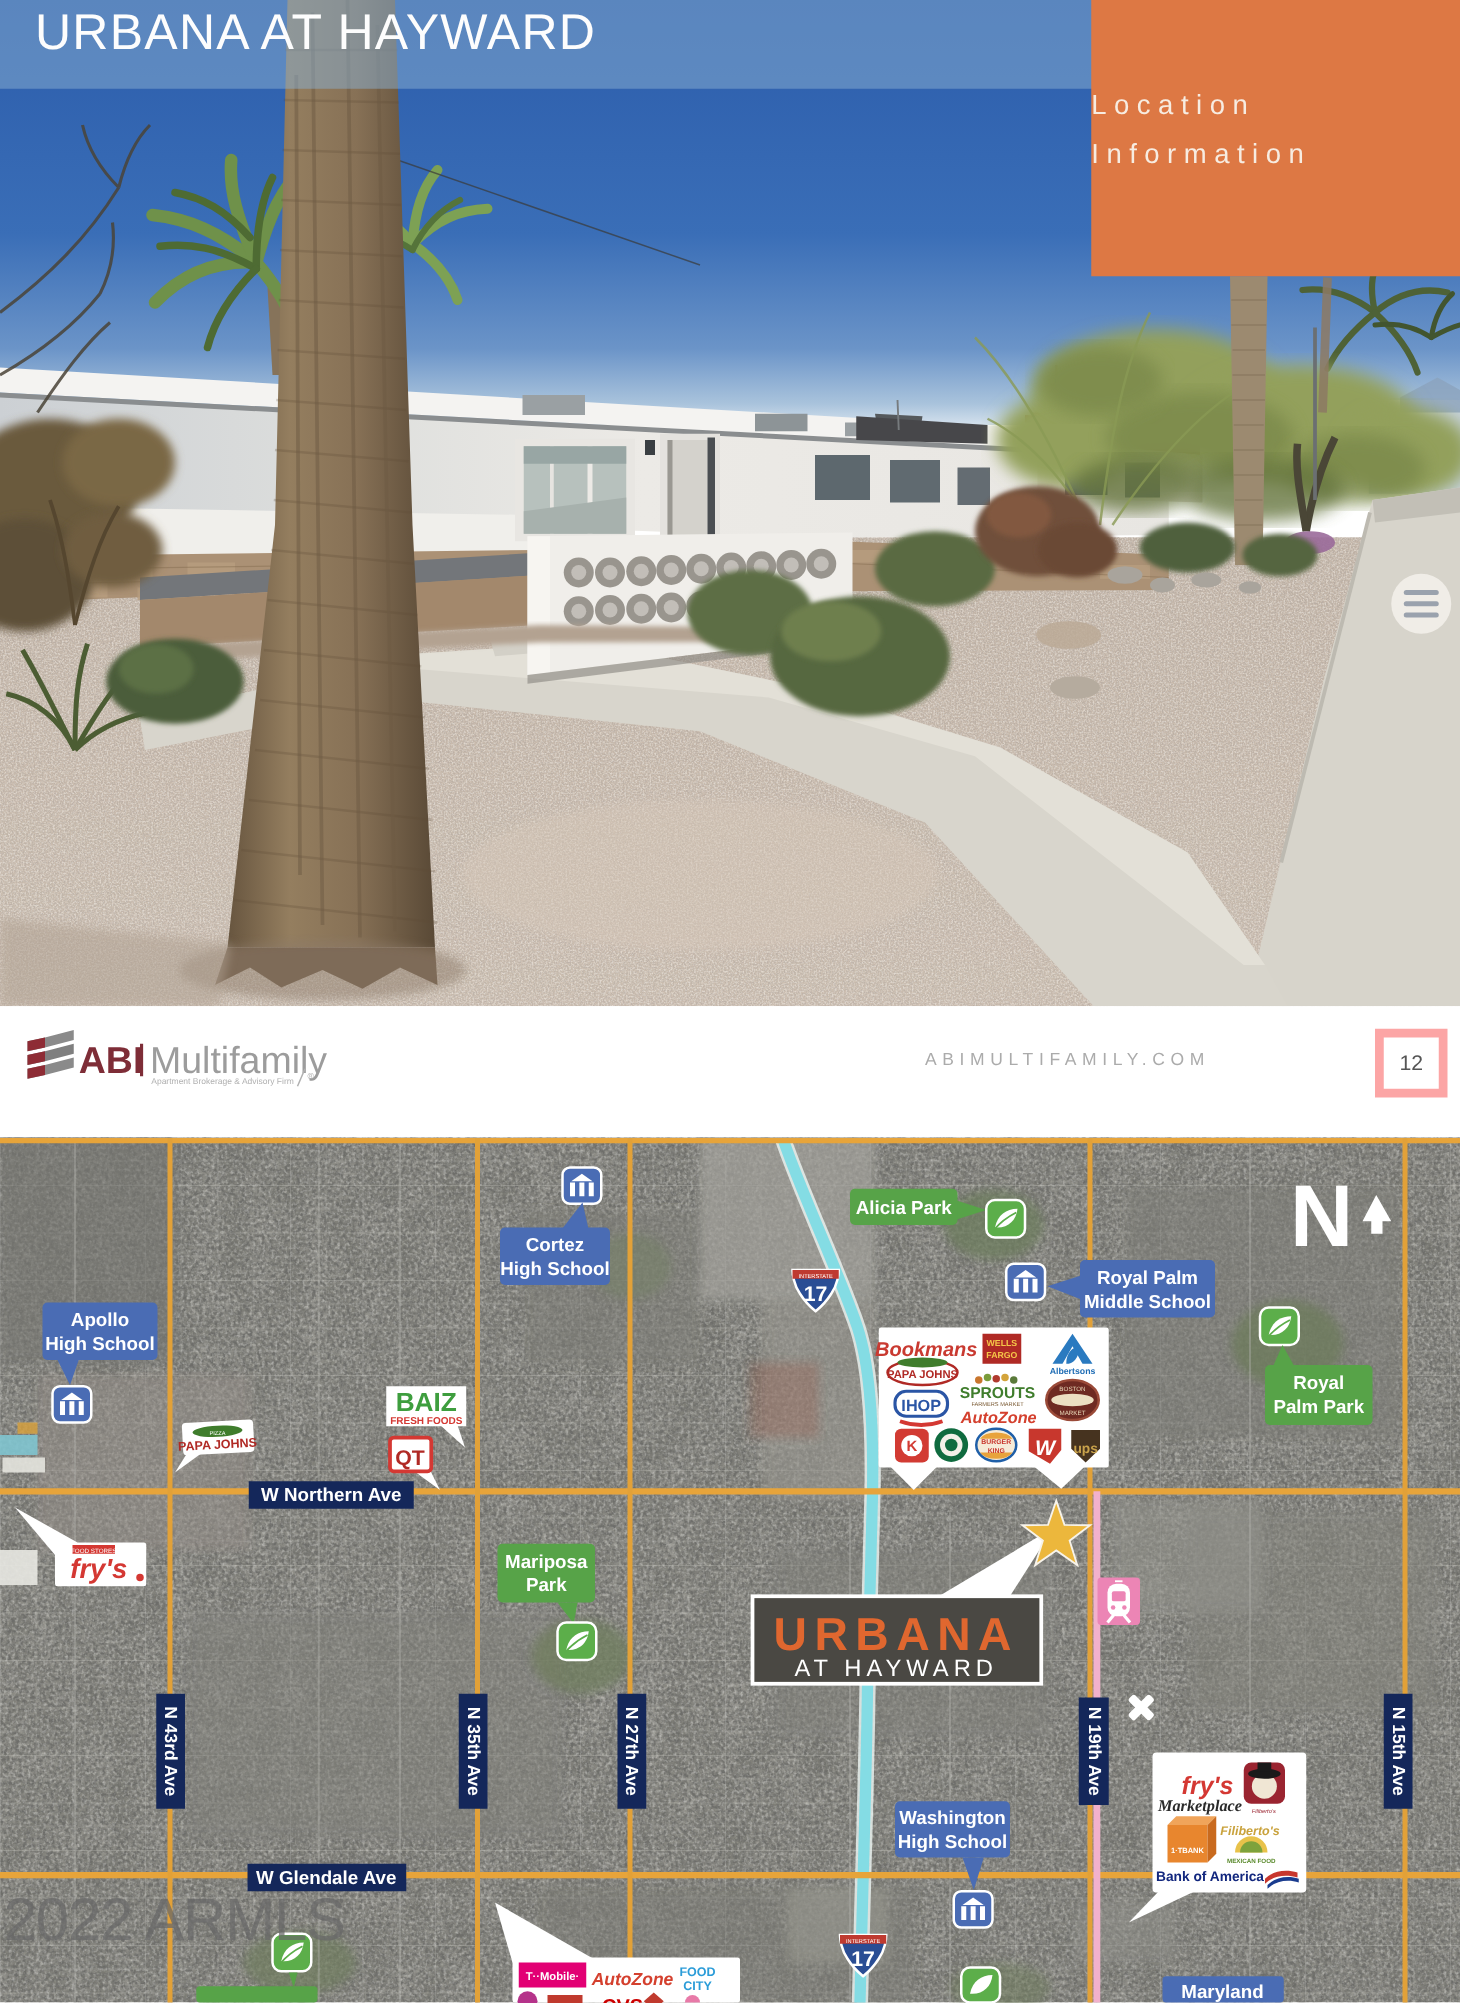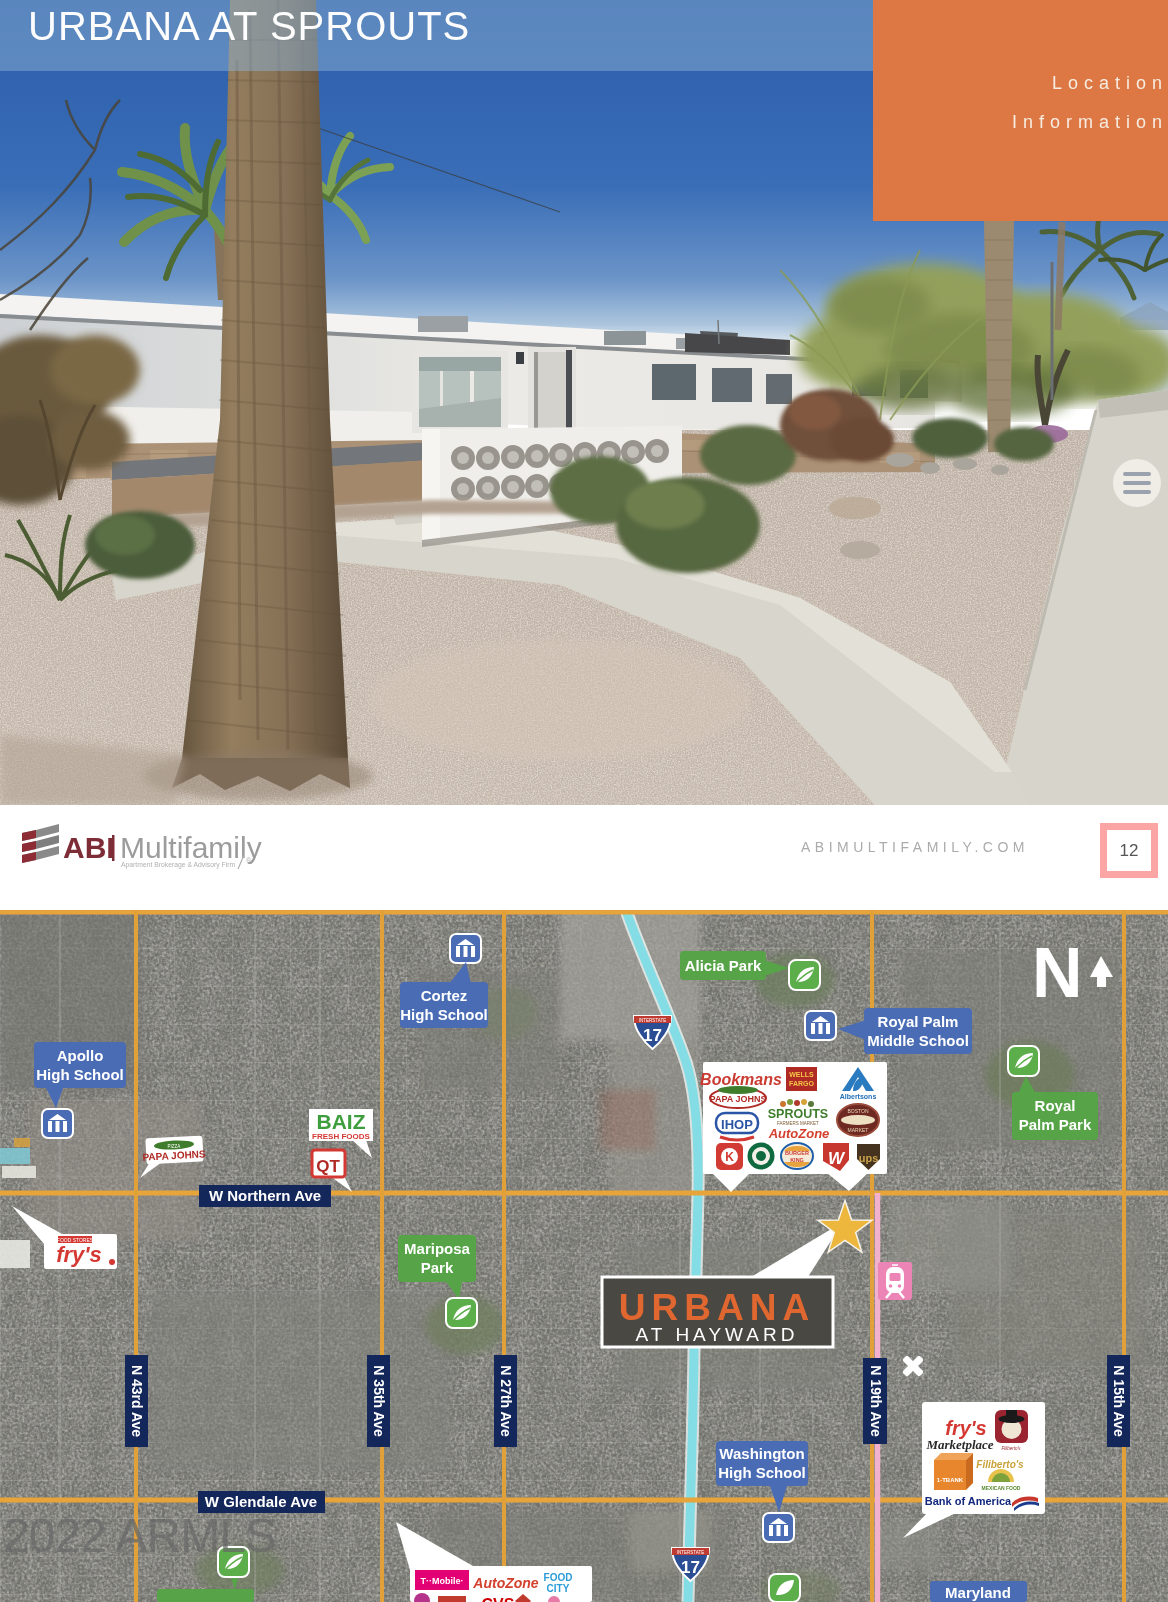--- a/index.html
+++ b/index.html
@@ -360,24 +360,24 @@
 <circle cx="1137" cy="483" r="24" fill="#f2efe9" opacity="0.92"></circle>
 <g stroke="#9aa2ad" stroke-width="4" stroke-linecap="round">
 <line x1="1125" y1="474" x2="1149" y2="474"></line>
 <line x1="1125" y1="483" x2="1149" y2="483"></line>
 <line x1="1125" y1="492" x2="1149" y2="492"></line>
 </g>
 </svg></div>
 
 <div class="abs" style="left:0;top:0;width:1168px;height:71px;background:rgba(138,176,209,0.5)"></div>
 
-<div class="abs" style="left:28px;top:4px;width:800px;height:60px;color:#fdfdfd;font-size:40px;letter-spacing:1px;font-weight:400">URBANA AT SPROUTS</div>
+<div class="abs" style="left:28px;top:4px;width:800px;height:60px;color:#fdfdfd;font-size:40px;letter-spacing:1px;font-weight:400">URBANA AT HAYWARD</div>
 
 <div class="abs" style="left:873px;top:0;width:295px;height:221px;background:#dd7844"></div>
-<div class="abs" style="left:873px;top:64px;width:295px;height:110px;color:#f7ece1;font-size:18px;letter-spacing:6px;line-height:39px;text-align:right">Location<br>Information</div>
+<div class="abs" style="left:873px;top:64px;width:295px;height:110px;color:#f7ece1;font-size:22px;letter-spacing:6px;line-height:39px;text-align:left">Location<br>Information</div>
 
 <div class="abs" style="left:0;top:805px;width:1168px;height:105px;background:#ffffff"></div>
 
 <div class="abs" style="left:0;top:805px;width:500px;height:78px">
 <svg width="500" height="105" viewBox="0 0 500 105" xmlns="http://www.w3.org/2000/svg">
 <g>
 <polygon points="22,28 36,25 59,19 59,27 36,33 22,36" fill="#8a8a8a"></polygon>
 <polygon points="22,28 36,25 36,33 22,36" fill="#8e2c35"></polygon>
 <polygon points="22,39 36,36 59,30 59,38 36,44 22,47" fill="#7f7f7f"></polygon>
 <polygon points="22,39 36,36 36,44 22,47" fill="#8e2c35"></polygon>
@@ -385,21 +385,21 @@
 <polygon points="22,50 36,47 36,55 22,58" fill="#8e2c35"></polygon>
 </g>
 <text x="63" y="53" font-family="Liberation Sans,sans-serif" font-size="30" font-weight="bold" fill="#7e2d37">ABI</text>
 <rect x="112" y="30" width="2.5" height="26" fill="#7e2d37"></rect>
 <text x="120" y="53" font-family="Liberation Sans,sans-serif" font-size="30" fill="#9c9c9c">Multifamily</text>
 <text x="121" y="62" font-family="Liberation Sans,sans-serif" font-size="6.8" fill="#b0b0b0">Apartment Brokerage &amp; Advisory Firm</text>
 <line x1="238" y1="64" x2="244" y2="50" stroke="#b0b0b0" stroke-width="1.2"></line>
 <text x="246" y="58" font-family="Liberation Sans,sans-serif" font-size="7" fill="#b0b0b0">®</text>
 </svg></div>
 
-<div class="abs" style="left:740px;top:839px;width:350px;height:20px;color:#ababab;font-size:14px;letter-spacing:4.5px;text-align:center">ABIMULTIFAMILY.COM</div>
+<div class="abs" style="left:740px;top:839px;width:350px;height:20px;color:#ababab;font-size:14px;letter-spacing:4.5px;text-align:left">ABIMULTIFAMILY.COM</div>
 
 <div class="abs" style="left:1100px;top:823px;width:44px;height:41px;border:7px solid #fca5a5;color:#555;font-size:17px;line-height:41px;text-align:center">12</div>
 
 <div class="abs" style="left:0;top:910px;width:1168px;height:692px">
 <svg width="1168" height="692" viewBox="0 0 1168 692" xmlns="http://www.w3.org/2000/svg">
 <defs>
 <filter id="mn1" x="0" y="0" width="100%" height="100%">
 <feTurbulence type="fractalNoise" baseFrequency="0.32" numOctaves="2" seed="3" result="n"></feTurbulence>
 <feColorMatrix in="n" type="matrix" values="0 0 0 0 0.15  0 0 0 0 0.15  0 0 0 0 0.14  0 0 0 2.7 -0.95"></feColorMatrix>
 </filter>

